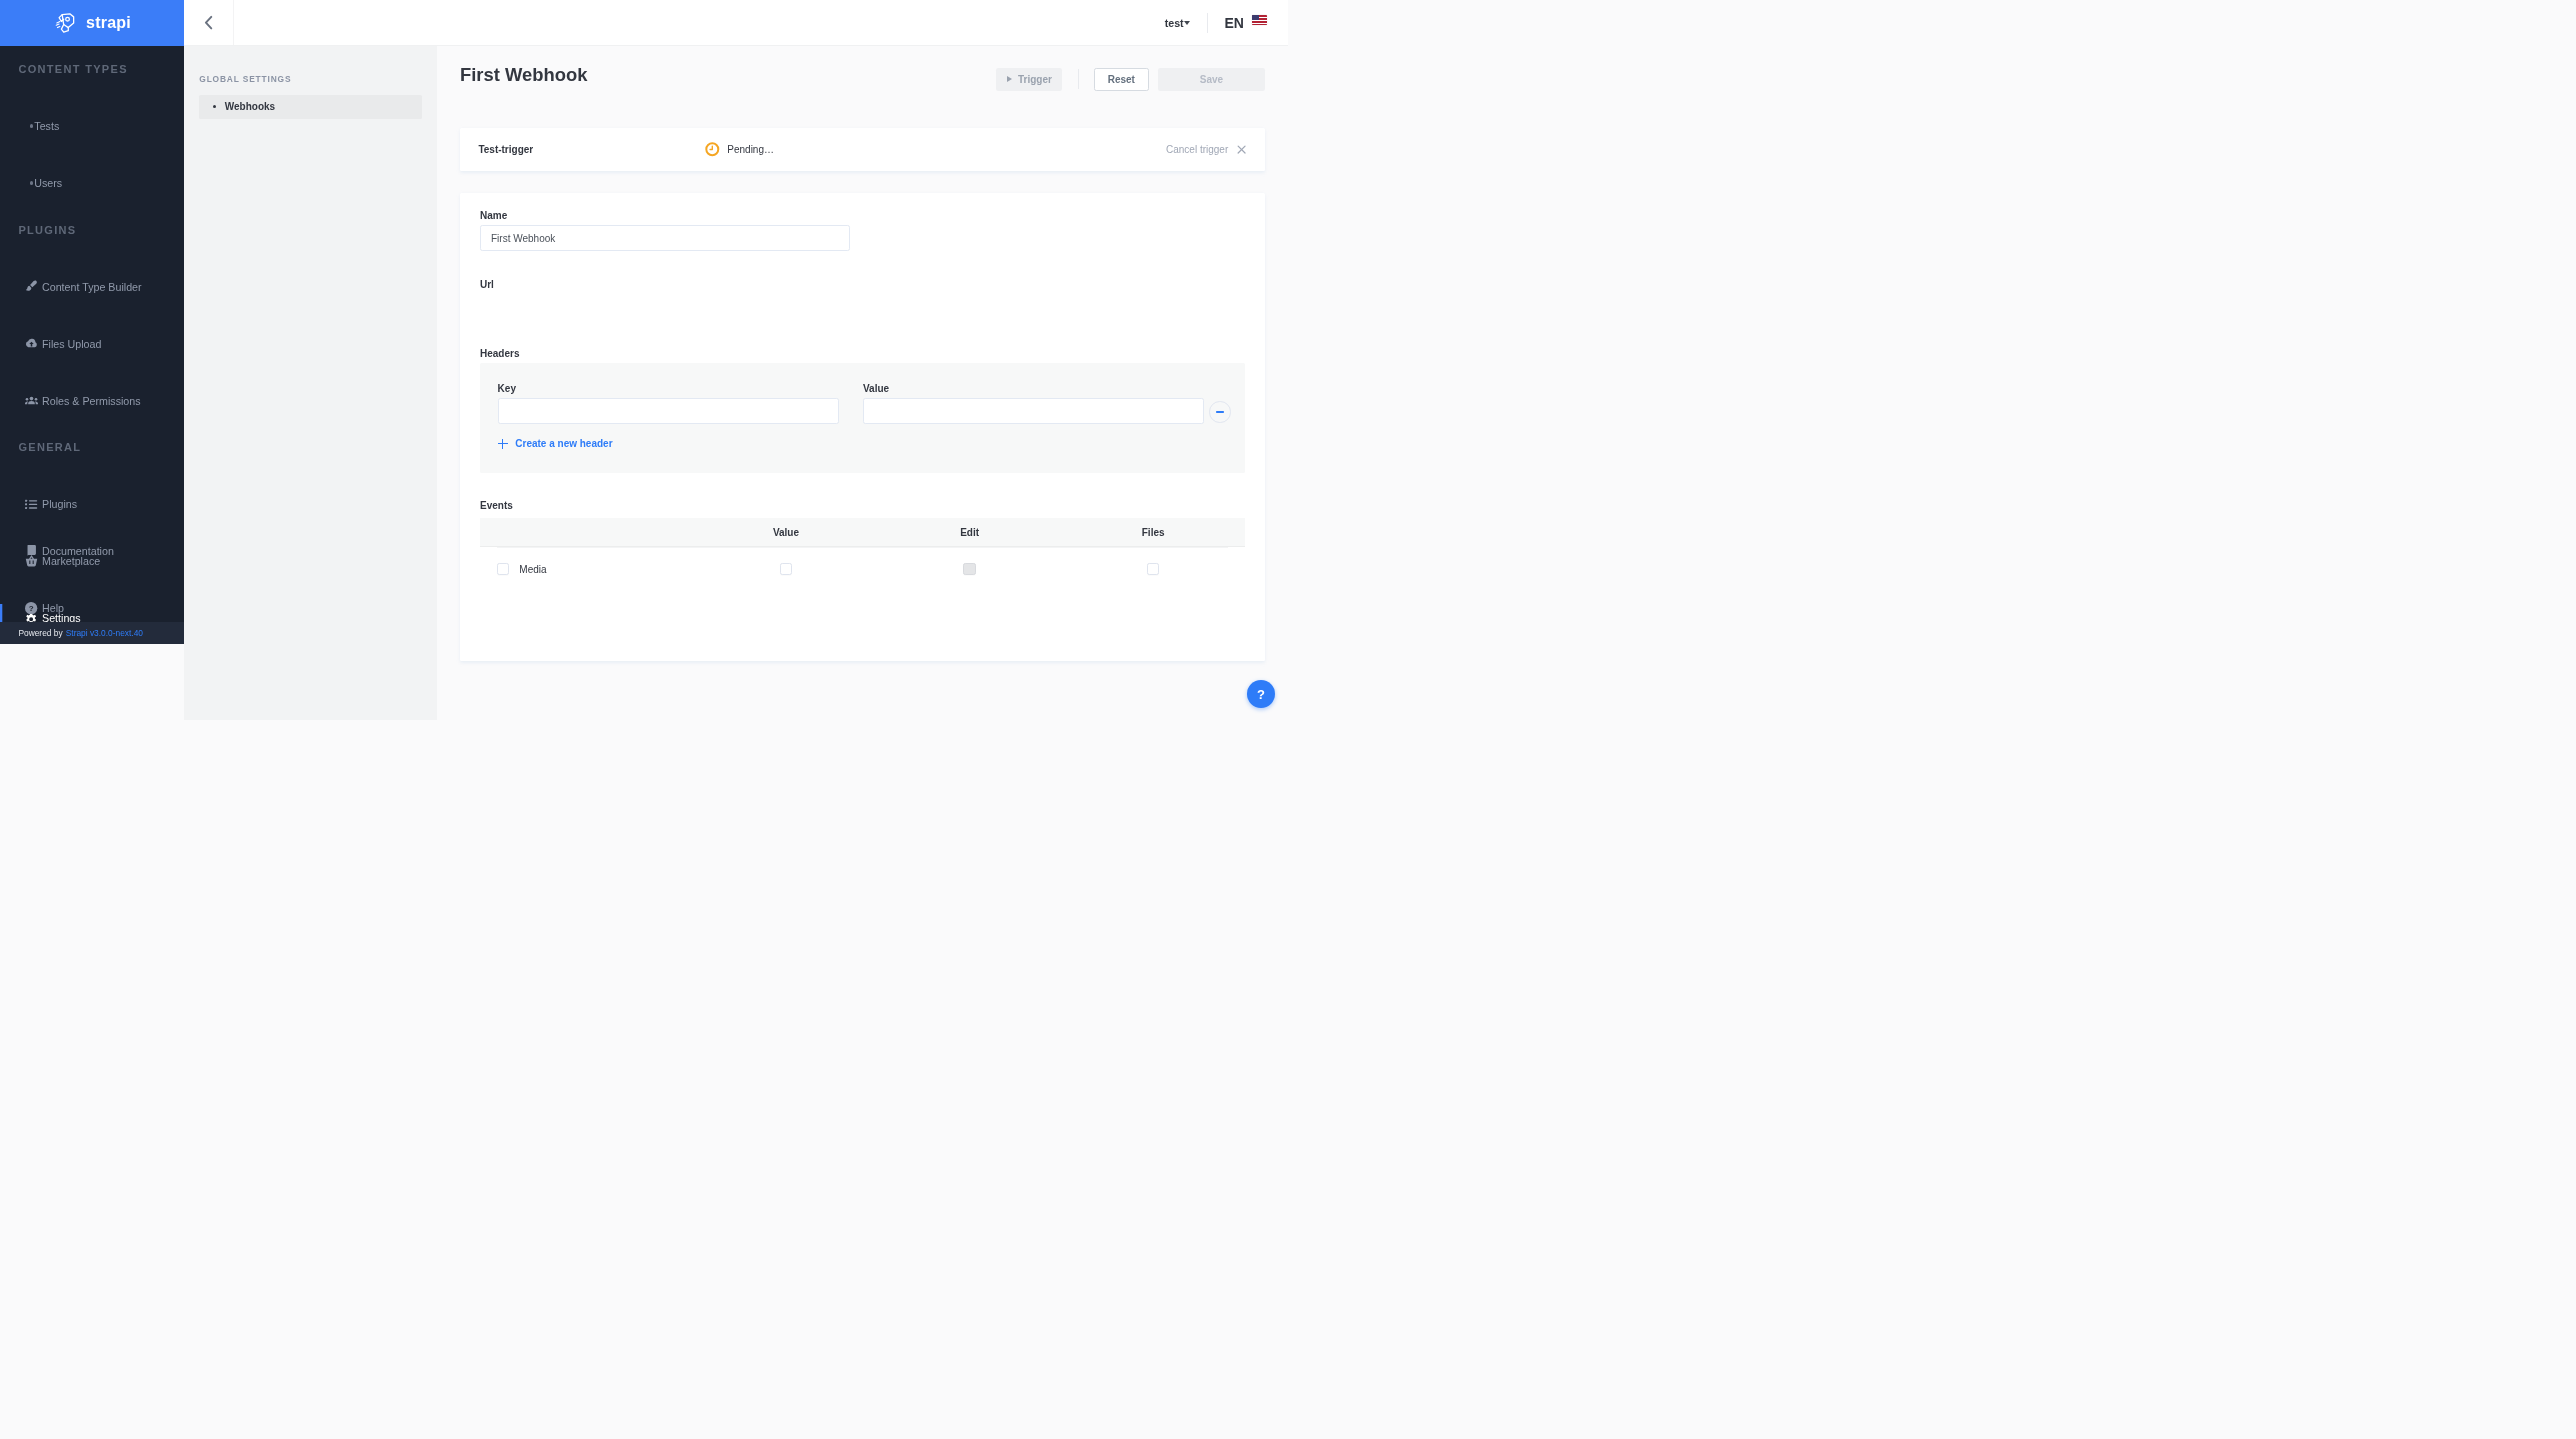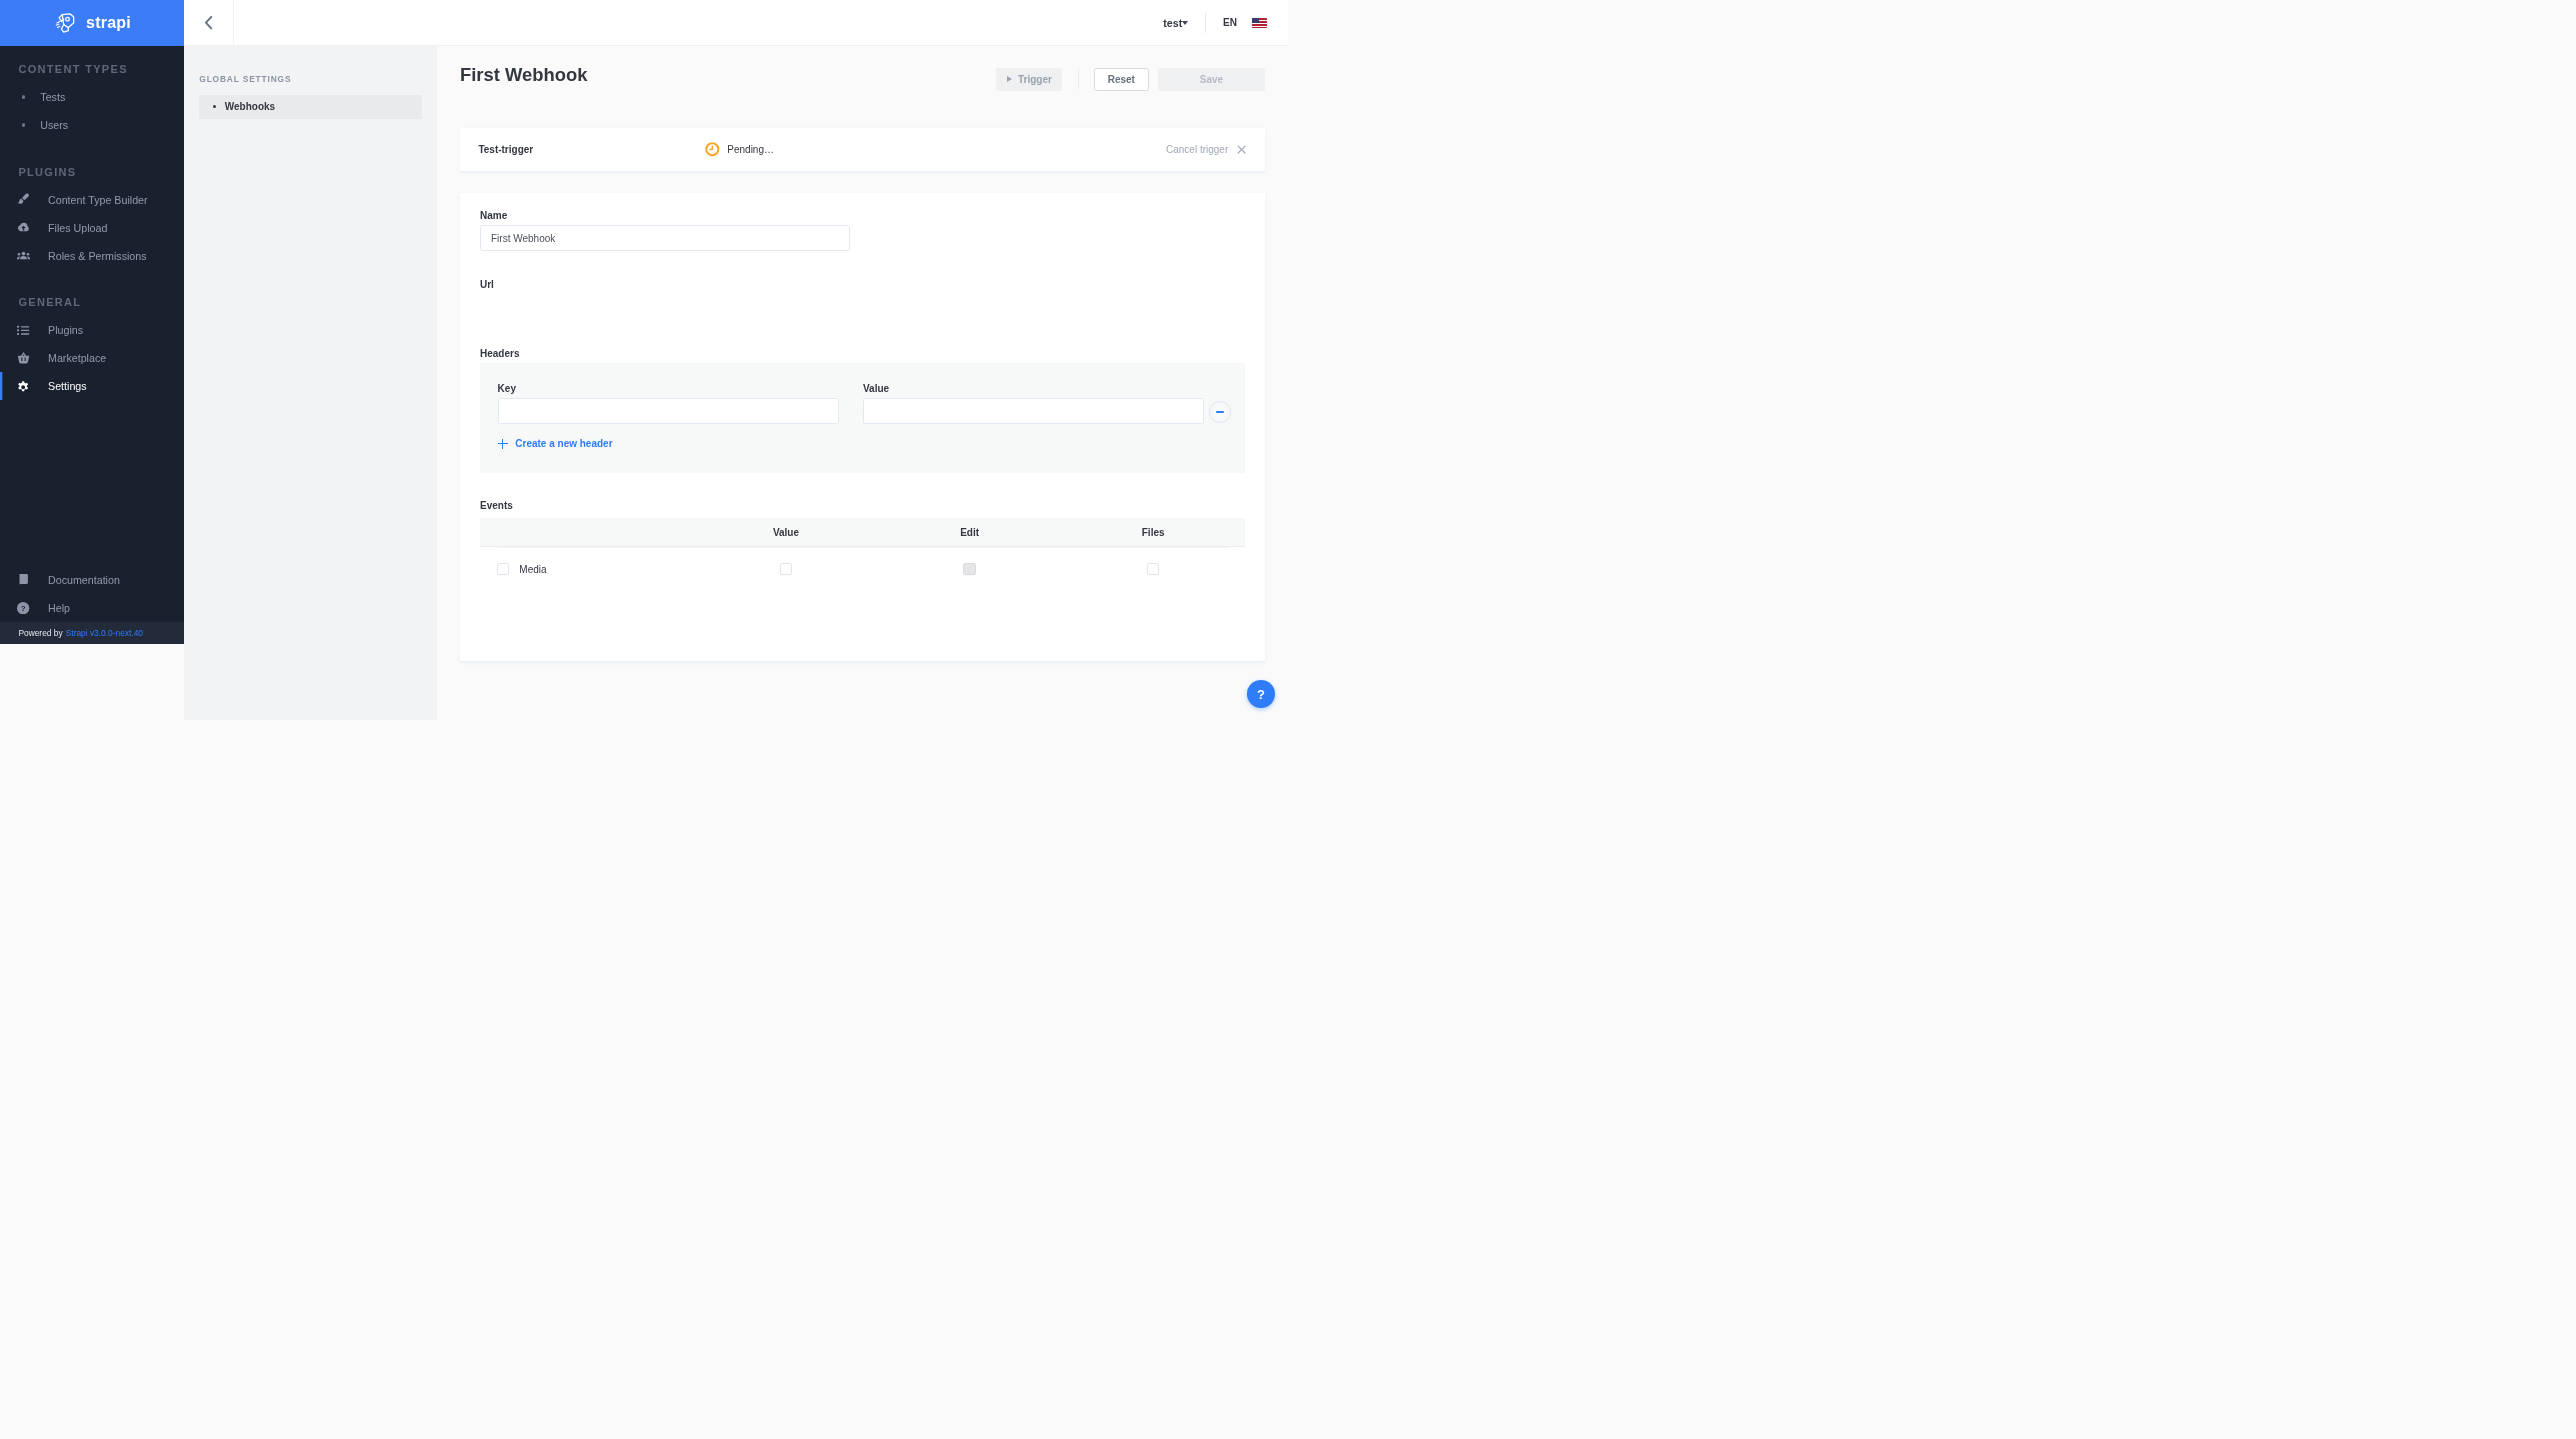--- a/index.html
+++ b/index.html
@@ -12,22 +12,22 @@
 
   
   .sidebar { position:absolute; left:0; top:0; width:184px; height:644px;
     background:#1a212e; z-index:5; }
   .logo { height:46px; background:#3b7df8; display:flex; align-items:center;
     justify-content:center; gap:7px; cursor:pointer; }
   .logo-text { color:#fff; font-size:16px; font-weight:bold; letter-spacing:0.2px; }
   .nav { padding-top:9.2px; }
   .nav-section-title { height:28px; line-height:28px; padding-left:18.4px;
     font-size:11px; font-weight:bold; letter-spacing:.12em; color:#5f6878; }
-  .nav-item { height:28px; display:flex; align-items:center; gap:18px;
-    padding-left:17px; color:#919aab; font-size:10.7px; cursor:pointer; position:relative; }
+  .nav-item { height:28px; display:flex; align-items:center; gap:4px;
+    padding-left:25px; color:#919aab; font-size:10.7px; cursor:pointer; position:relative;margin-top:29px; }
   .nav-item .ico { width:13px; height:13px; color:#8c95a7; display:flex;
     align-items:center; justify-content:center; flex:0 0 13px; }
   .nav-item.active { color:#ffffff; box-shadow:inset 2.3px 0 0 #3b7df8; }
   .nav-item.active .ico { color:#ffffff; }
   .nav-gap { height:18.4px; }
   .bullet { width:3.8px; height:3.8px; border-radius:50%; background:#6b7librar485; background:#6b7485; }
   .nav-item .bullet { margin-left:4.6px; margin-right:-3.1px; }
   .sidebar-footer { position:absolute; left:0; right:0; bottom:22px; }
   .powered { position:absolute; left:0; right:0; bottom:0; height:22px;
     background:#232b3b; display:flex; align-items:center; padding-left:18.4px;
@@ -39,22 +39,22 @@
     background:#fff; border-bottom:0.8px solid #f0f1f2; z-index:4;
     display:flex; align-items:center; }
   .back-btn { width:50px; height:100%; border-right:0.8px solid #f3f3f4;
     display:flex; align-items:center; justify-content:center; cursor:pointer; }
   .topbar-right { margin-left:auto; display:flex; align-items:center; padding-right:21.5px; }
   .user-menu { display:flex; align-items:center; cursor:pointer;
     font-size:10.7px; font-weight:bold; color:#333740; }
   .caret-down { width:0; height:0; border-left:3.8px solid transparent;
     border-right:3.8px solid transparent; border-top:4.6px solid #41464f; }
   .topbar-divider { width:0.8px; height:20px; background:#e8eaee; margin:0 17px; }
-  .locale { display:flex; align-items:center; gap:15px; cursor:pointer;
-    font-size:10px; font-weight:bold; color:#333740; }
+  .locale { display:flex; align-items:flex-start; gap:8px; cursor:pointer;
+    font-size:14px; font-weight:bold; color:#333740; }
   .flag { width:14.6px; height:10px; border-radius:0.8px; position:relative; overflow:hidden;
     background:repeating-linear-gradient(180deg,#b22234 0 0.8px,#fff 0.8px 1.5px);
     box-shadow:0 0 0.8px rgba(0,0,0,.4); }
   .flag::after { content:""; position:absolute; left:0; top:0; width:7px; height:5.4px;
     background:#3c3b6e; }
 
   
   .subnav { position:absolute; left:184px; top:46px; width:253px; bottom:0;
     background:#f2f3f4; z-index:3; }
   .subnav-title { padding:28px 0 0 15.3px; font-size:8.4px; font-weight:bold;

